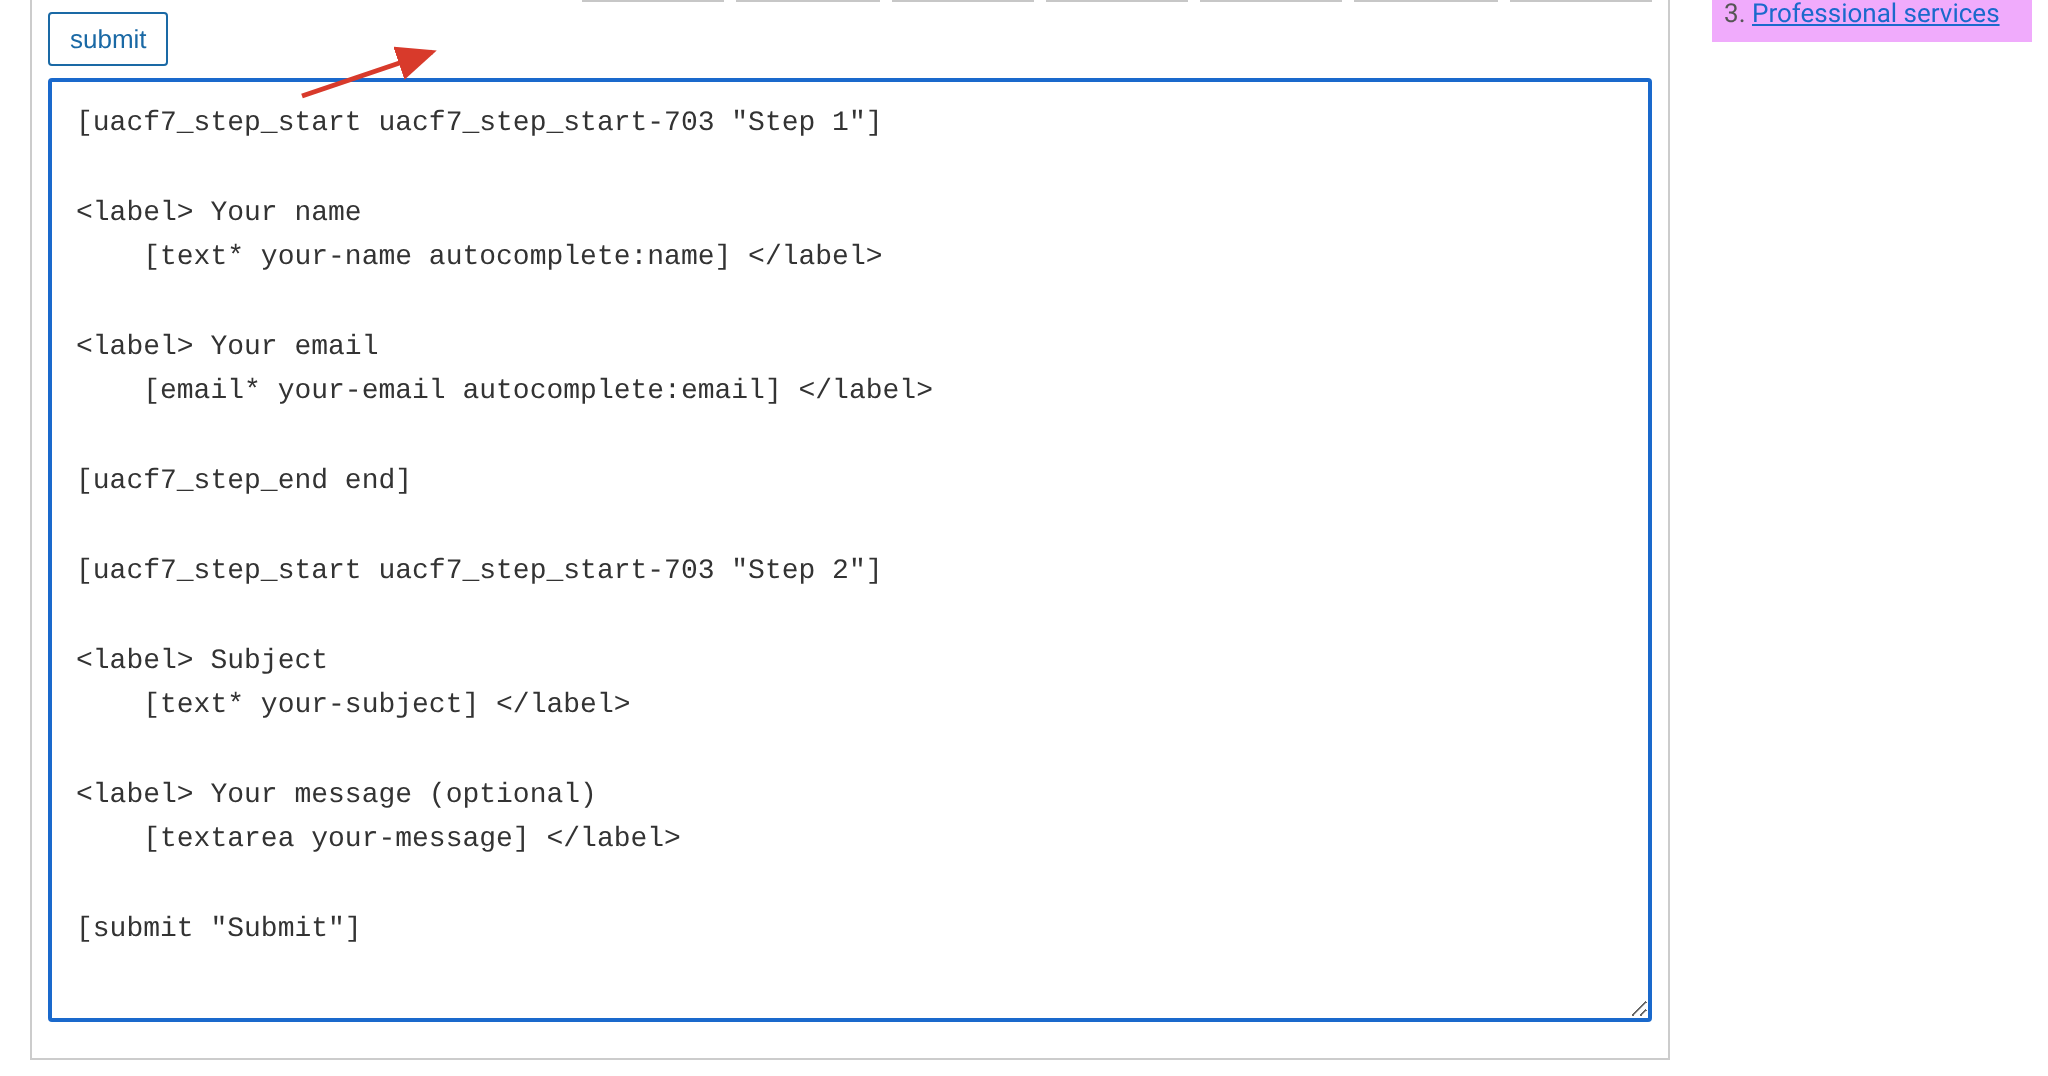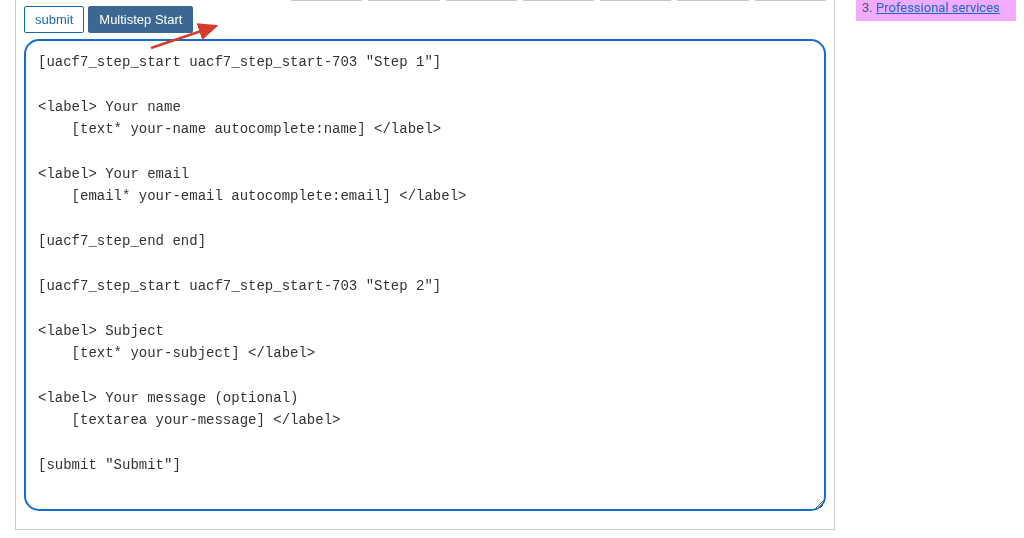--- a/index.html
+++ b/index.html
@@ -43,21 +43,21 @@
     .tag-btn.dark {
       background: #3a6892;
       color: #fff;
       border-color: #3a6892;
     }
     .form-textarea {
       width: calc(100% - 16px);
       margin: 0 8px 8px 8px;
       height: 472px;
       border: 2px solid #1a69cc;
-      border-radius: 15px;
+      border-radius: 2px;
       padding: 10px 12px;
       font-family: Consolas, Monaco, "Courier New", monospace;
       font-size: 14px;
       line-height: 1.6;
       color: #333;
       resize: vertical;
       outline: none;
       white-space: pre;
       overflow: auto;
     }
@@ -103,21 +103,20 @@
       border-bottom: 1px solid #c7c7c7;
       height: 1px;
     }
   </style>
 </head>
 <body>
 
 <div class="main-panel">
   <div class="tag-buttons">
     <button class="tag-btn">submit</button>
-    <button class="tag-btn dark">Multistep Start</button>
   </div>
   <div class="placeholder-top">
     <span></span>
       <span></span>
       <span></span>
       <span></span>
       <span></span>
       <span></span>
       <span></span>
   </div>

